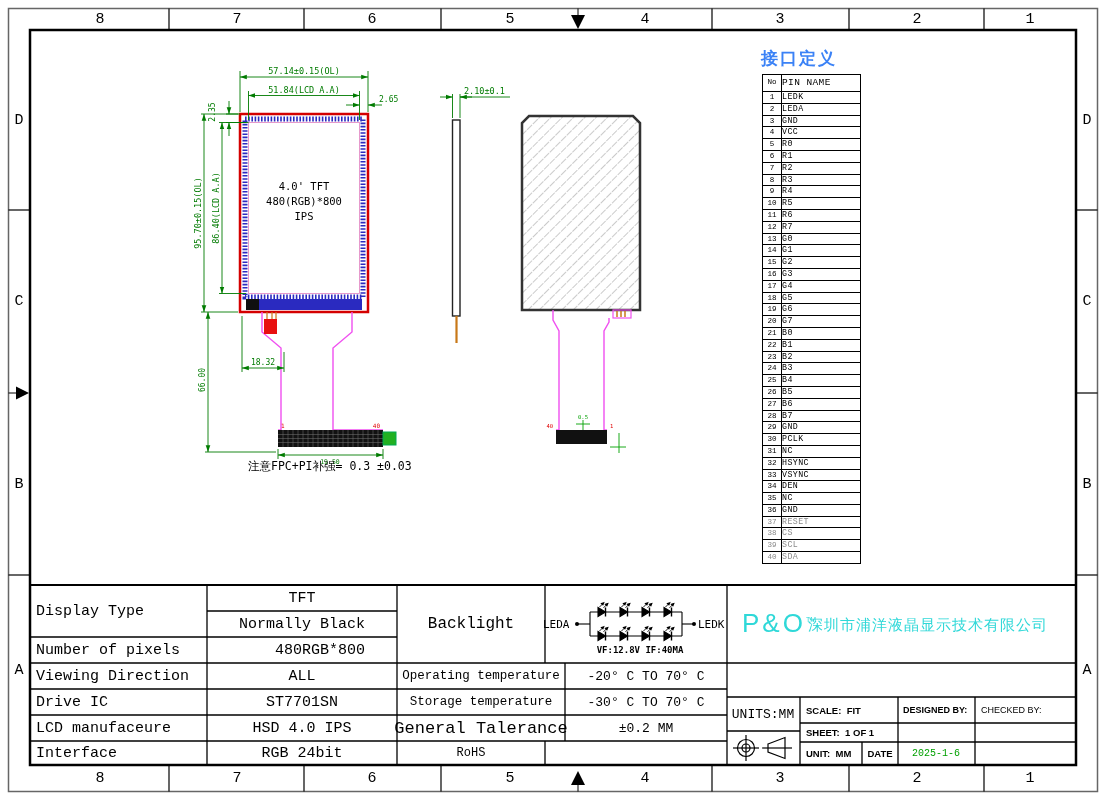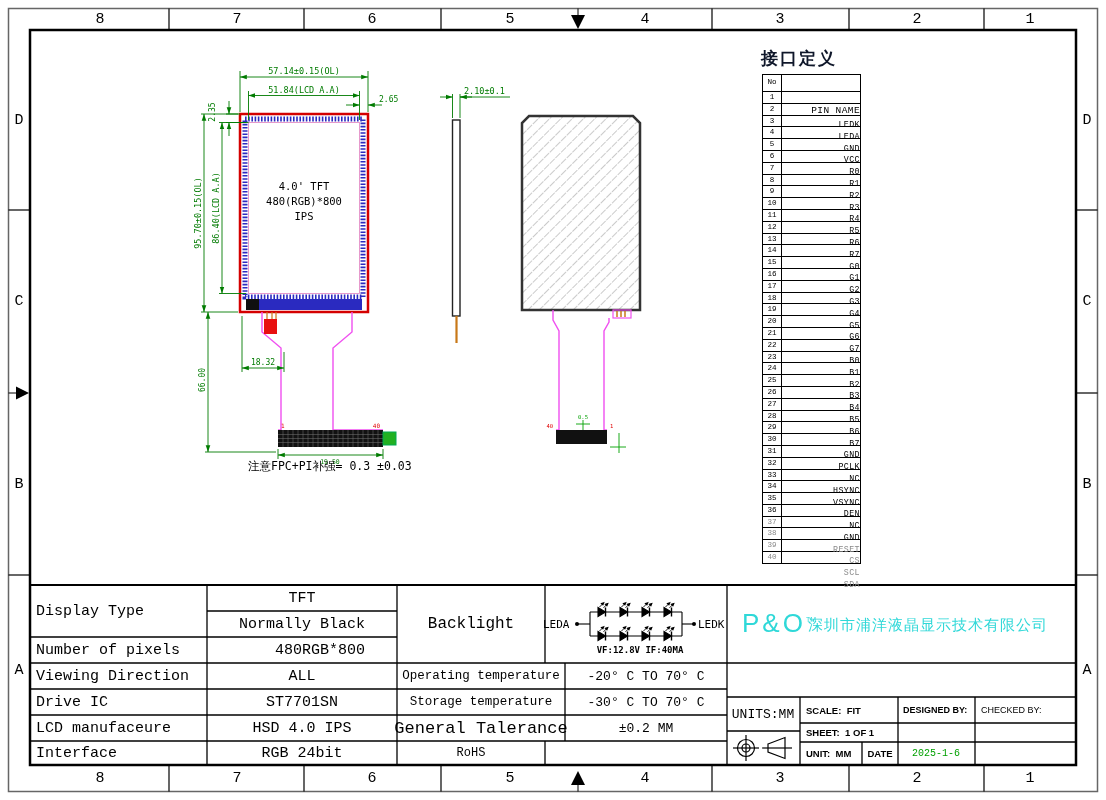--- a/index.html
+++ b/index.html
@@ -7,27 +7,27 @@
          font-family:"Liberation Mono","DejaVu Sans Mono",monospace;}
   svg{position:absolute;left:0;top:0;}
   svg text{font-family:"DejaVu Sans Mono","Liberation Mono",monospace;}
   .t{position:absolute;white-space:nowrap;color:#000;
      font-family:"Liberation Mono","DejaVu Sans Mono",monospace;}
   .cc{transform:translate(-50%,-50%);}
   .cv{transform:translateY(-50%);}
   .zone{position:absolute;transform:translate(-50%,-50%);font-size:15px;color:#000;
         font-family:"Liberation Mono",monospace;}
   .pin-title{position:absolute;left:761px;top:47px;font-size:17px;font-weight:bold;
-             letter-spacing:2px;color:#0f172a;font-family:"Liberation Sans",sans-serif;}
+             letter-spacing:2px;color:#3b82f6;font-family:"Liberation Sans",sans-serif;}
   #pin-table{position:absolute;left:762px;top:74px;width:97px;border:1px solid #000;background:#fff;}
   .phead{display:flex;height:16px;line-height:15px;font-size:9.5px;}
   .prow{display:flex;height:11.8px;line-height:10.6px;border-top:1px solid #000;
         font-size:8.3px;box-sizing:border-box;}
   .pno{width:19px;flex:none;border-right:1px solid #000;text-align:center;font-size:7.6px;box-sizing:border-box;}
-  .pnm{flex:1;text-align:right;letter-spacing:.4px;margin-top:28px;}
+  .pnm{flex:1;text-align:left;letter-spacing:.4px;}
   .gray{color:#8a8a8a;}
   .cyan{color:#2fd8d8;}
   .grn{color:#00c400;}
   .sans{font-family:"Liberation Sans","DejaVu Sans",sans-serif;}
 </style>
 </head>
 <body>
 
 <div id="sheet">
 

